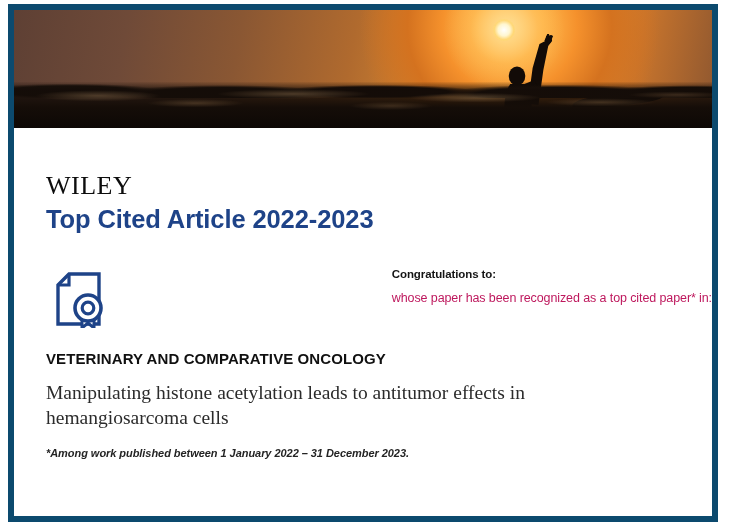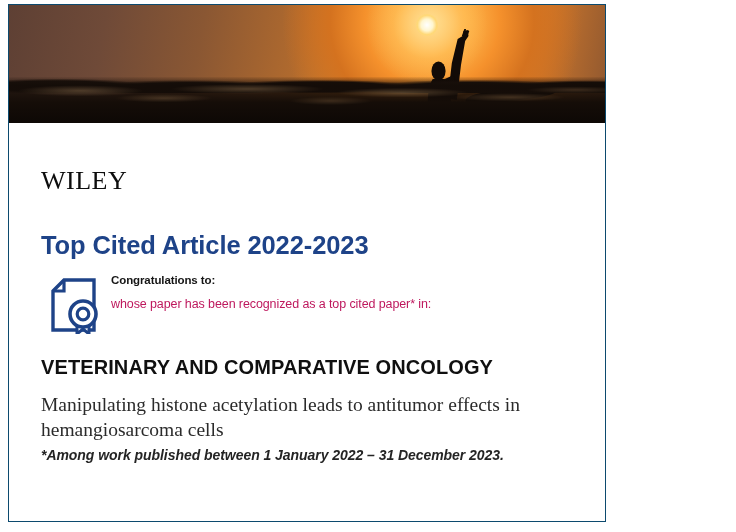--- a/index.html
+++ b/index.html
@@ -12,24 +12,24 @@
     height: 532px;
     font-family: "Liberation Sans", sans-serif;
     overflow: hidden;
   }
 
   
   .certificate {
     position: absolute;
     left: 8px;
     top: 4px;
-    width: 598px;
+    width: 710px;
     height: 518px;
     background: #ffffff;
-    border: 1px solid #0c4a6e;
+    border: 6px solid #0c4a6e;
     box-sizing: border-box;
     overflow: hidden;
   }
 
   
   .banner {
     position: relative;
     width: 100%;
     height: 118px;
     overflow: hidden;
@@ -124,32 +124,33 @@
     font-size: 37px;
     line-height: 1;
     letter-spacing: 0.5px;
     color: #0d0d0d;
     font-variant: small-caps;
     text-transform: lowercase;
   }
   .wiley-logo::first-letter { font-size: 1em; }
 
   .top-cited {
-    margin-top: 36px;
+    margin-top: 5px;
     font-size: 25.5px;
     font-weight: bold;
     color: #1e4388;
     letter-spacing: -0.1px;
   }
 
   
   .congrats-row {
     display: flex;
     align-items: flex-start;
-    margin-top: 12px;
+    margin-top: 32px;
+    justify-content: space-between;
   }
   .award-icon {
     width: 54px;
     height: 58px;
     margin-left: 8px;
     margin-top: 4px;
     flex: 0 0 auto;
   }
   .congrats-text {
     margin-left: 8px;
@@ -170,36 +171,36 @@
   }
   .recognized-line {
     font-size: 12.5px;
     color: #be185d;
     margin-top: 11px;
     letter-spacing: -0.1px;
   }
 
   .journal-name {
     margin-top: 22px;
-    font-size: 20px;
+    font-size: 15px;
     font-weight: bold;
     color: #101010;
     letter-spacing: 0.1px;
   }
   .article-title {
     font-family: "Liberation Serif", "DejaVu Serif", serif;
     font-size: 19.5px;
     color: #2b2b2b;
     line-height: 1.28;
     margin-top: 14px;
     max-width: 610px;
   }
   .footnote {
-    margin-top: 4px;
-    font-size: 14px;
+    margin-top: 16px;
+    font-size: 11px;
     font-style: italic;
     font-weight: bold;
     color: #242424;
     letter-spacing: -0.05px;
   }
 </style>
 </head>
 <body>
 
 <div class="certificate">

